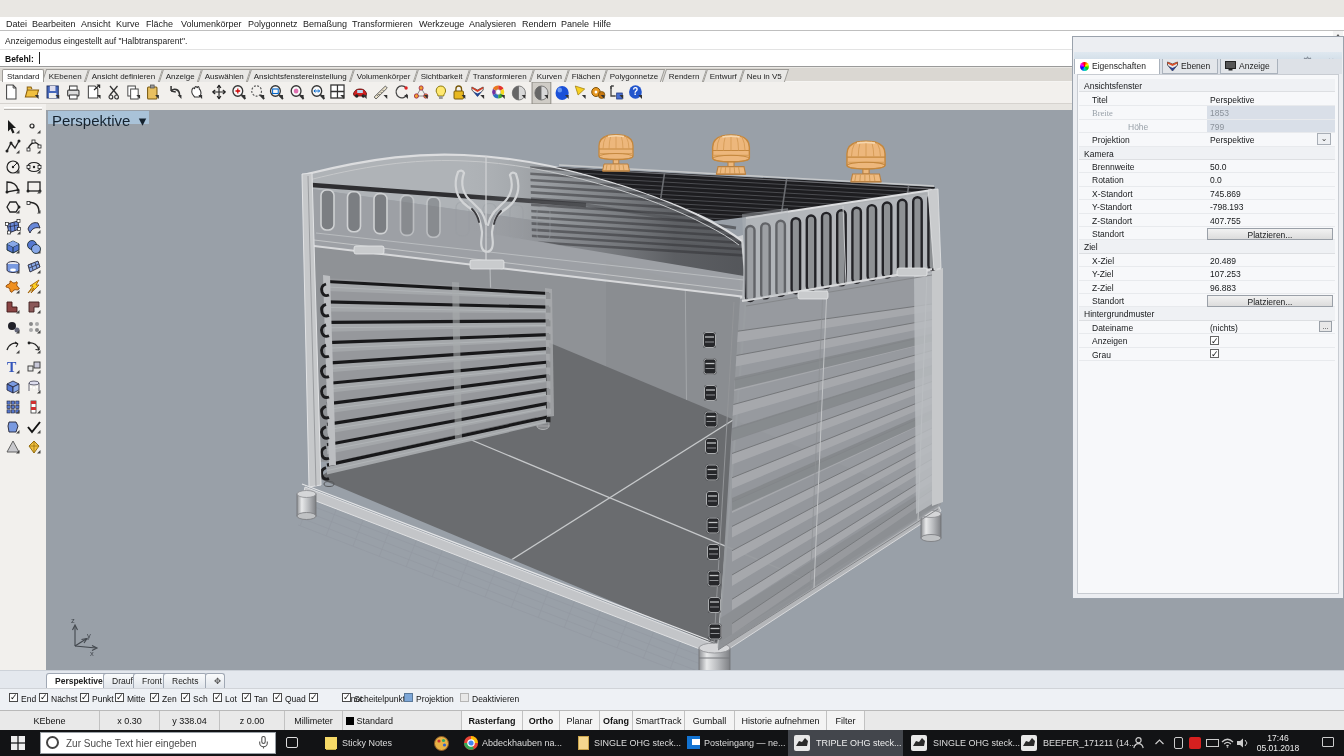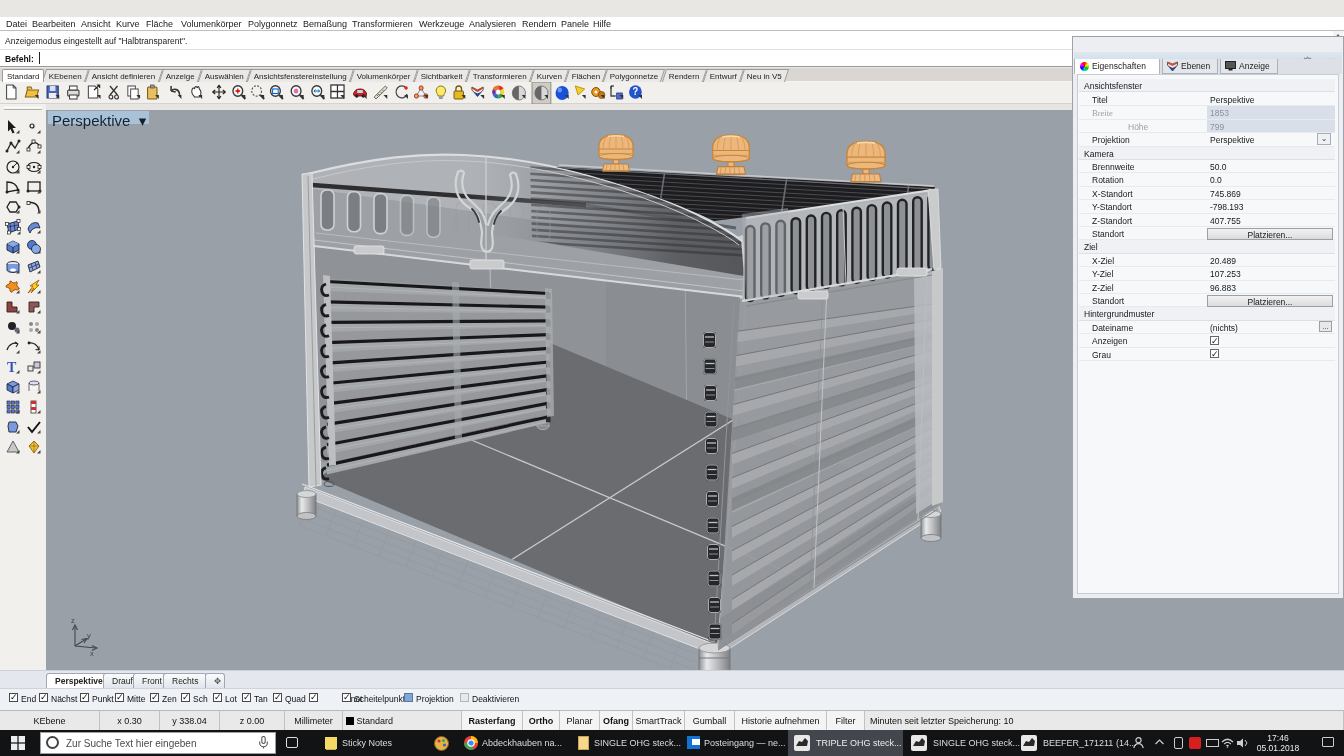--- a/index.html
+++ b/index.html
@@ -1078,21 +1078,20 @@
     <span class="scell" style="left:285px;width:58px;">Millimeter</span>
     <span class="scell" style="left:343px;width:119px;text-align:left;padding-left:3px;"><span style="display:inline-block;width:8px;height:8px;background:#000;vertical-align:-1px;"></span> Standard</span>
     <span class="scell" style="left:462px;width:61px;font-weight:bold;background:#f4f4f4;">Rasterfang</span>
     <span class="scell" style="left:523px;width:37px;font-weight:bold;background:#f4f4f4;">Ortho</span>
     <span class="scell" style="left:560px;width:40px;background:#f4f4f4;">Planar</span>
     <span class="scell" style="left:600px;width:33px;font-weight:bold;background:#f4f4f4;">Ofang</span>
     <span class="scell" style="left:633px;width:52px;background:#f4f4f4;">SmartTrack</span>
     <span class="scell" style="left:685px;width:50px;background:#f4f4f4;">Gumball</span>
     <span class="scell" style="left:735px;width:92px;background:#f4f4f4;">Historie aufnehmen</span>
     <span class="scell" style="left:827px;width:38px;background:#f4f4f4;">Filter</span>
-    <span class="scell" style="left:865px;width:479px;text-align:left;padding-left:5px;">Minuten seit letzter Speicherung: 10</span>
   </div>
   <div class="abs" id="taskbar">
     <svg class="abs" style="left:11px;top:6px;" width="14" height="14" viewBox="0 0 14 14">
         <rect x="0" y="0" width="6.4" height="6.4" fill="#eee"></rect>
         <rect x="7.6" y="0" width="6.4" height="6.4" fill="#eee"></rect>
         <rect x="0" y="7.6" width="6.4" height="6.4" fill="#eee"></rect>
         <rect x="7.6" y="7.6" width="6.4" height="6.4" fill="#eee"></rect>
       </svg>
     <div class="abs" style="left:40px;top:2px;width:236px;height:22px;background:#ffffff;border:1px solid #9aa0a6;"></div>
     <div class="abs" style="left:46px;top:6px;width:13px;height:13px;border:2px solid #444;border-radius:50%;"></div>

